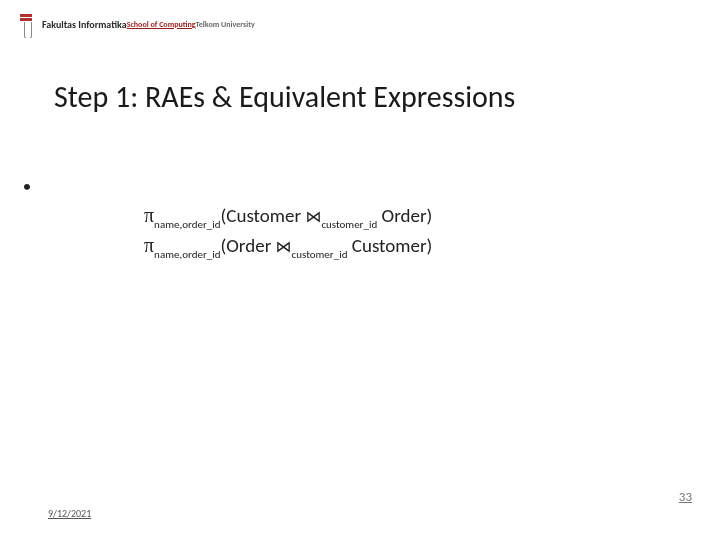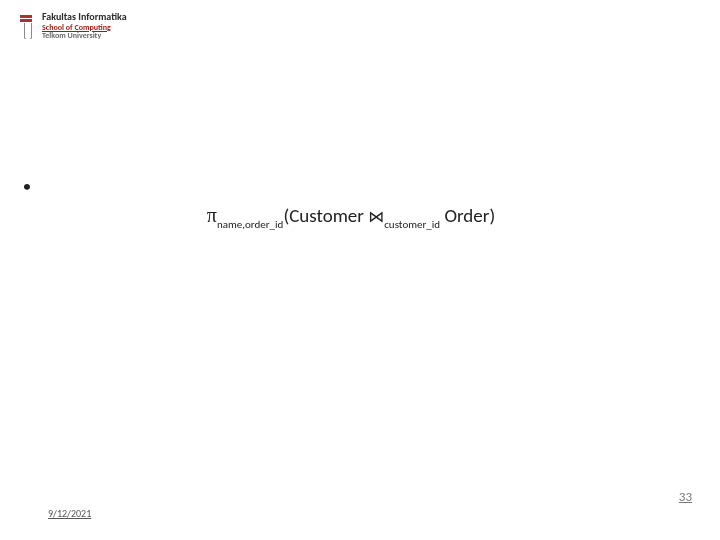--- a/index.html
+++ b/index.html
@@ -6,35 +6,35 @@
   html, body { width: 720px; height: 540px; background: #fff; font-family: Calibri, "Segoe UI", Arial, sans-serif; color: #222; }
   .slide { position: relative; width: 720px; height: 540px; }
   .logo {
     position: absolute; left: 16px; top: 12px;
     display: flex; align-items: center; gap: 6px;
   }
   .logo-mark {
     width: 20px; height: 26px;
     display: flex; flex-direction: column; justify-content: flex-start;
   }
-  .logo-text { display: flex; flex-direction: column; line-height: 1.05; }
+  .logo-text { display: flex; flex-direction: row; line-height: 1.05; }
   .logo-line1 { font-size: 10px; font-weight: 700; color: #2b2b2b; }
   .logo-line2 { font-size: 8px; color: #9a1b1b; font-weight: 600; text-decoration: underline; }
   .logo-line3 { font-size: 8px; color: #6a6a6a; font-weight: 700; }
   .title {
     position: absolute; left: 54px; top: 78px;
     font-size: 30px; color: #1a1a1a; font-weight: 400;
   }
   .body {
     position: absolute; left: 22px; top: 176px; right: 40px;
     font-size: 17px; color: #222;
   }
   .bullet { display: flex; gap: 6px; margin-bottom: 4px; }
   .bullet .dot { width: 10px; text-align: center; line-height: 1.3; }
-  .expr-block { margin-top: 2px; text-align: center; }
+  .expr-block { margin-left: 122px; margin-top: 2px; }
   .expr { font-size: 19px; line-height: 1.35; }
   .pi { font-family: "Times New Roman", serif; font-size: 20px; }
   .sub { font-size: 11px; vertical-align: sub; position: relative; top: 1px; }
   .join { font-size: 16px; }
   .date {
     position: absolute; left: 48px; bottom: 20px;
     font-size: 10px; color: #555; text-decoration: underline;
   }
   .footer {
     position: absolute; left: 0; right: 0; bottom: 20px;
@@ -58,28 +58,32 @@
         <path d="M4 10 h5 v14 q0 2 3 2 t3 -2 v-14 h1 v14 q0 3 -4 3 t-4 -3 v-14 h-4 z" fill="#8a8a8a"></path>
       </svg>
     </div>
     <div class="logo-text">
       <span class="logo-line1">Fakultas Informatika</span>
       <span class="logo-line2">School of Computing</span>
       <span class="logo-line3">Telkom University</span>
     </div>
   </div>
 
+  <h1 class="title">Step 1: RAEs &amp; Equivalent Expressions</h1>
 
   <div class="body">
     <div class="bullet">
       <span class="dot">•</span>
     </div>
     <div class="expr-block">
       <div class="expr">
         <span class="pi">π</span><span class="sub">name,order_id</span><span>(Customer </span><span class="join">⋈</span><span class="sub">customer_id</span><span> Order)</span>
+      </div>
+      <div class="expr">
+        <span class="pi">π</span><span class="sub">name,order_id</span><span>(Order </span><span class="join">⋈</span><span class="sub">customer_id</span><span> Customer)</span>
       </div>
     </div>
   </div>
 
   <div class="date">9/12/2021</div>
   <div class="pagenum">33</div>
 
 </div>
 
 </body></html>

